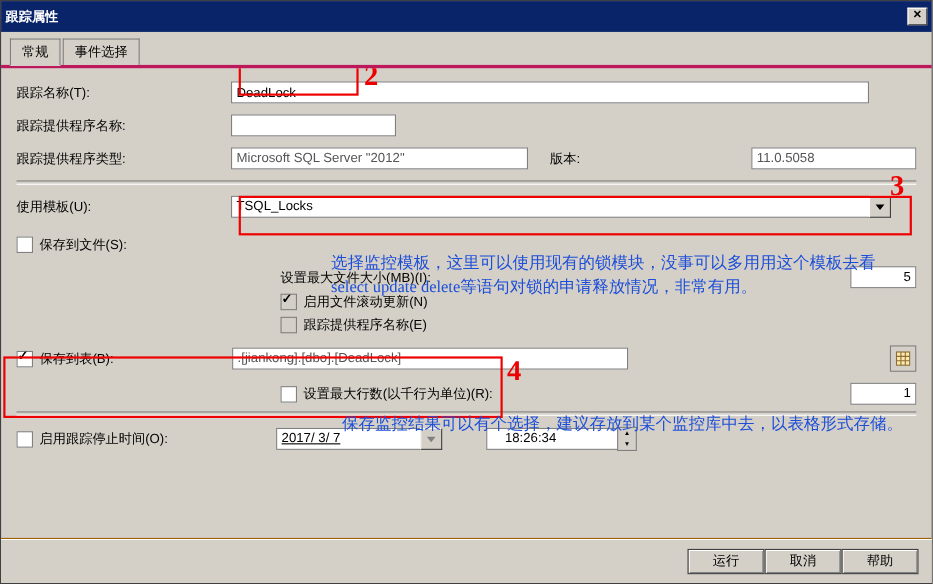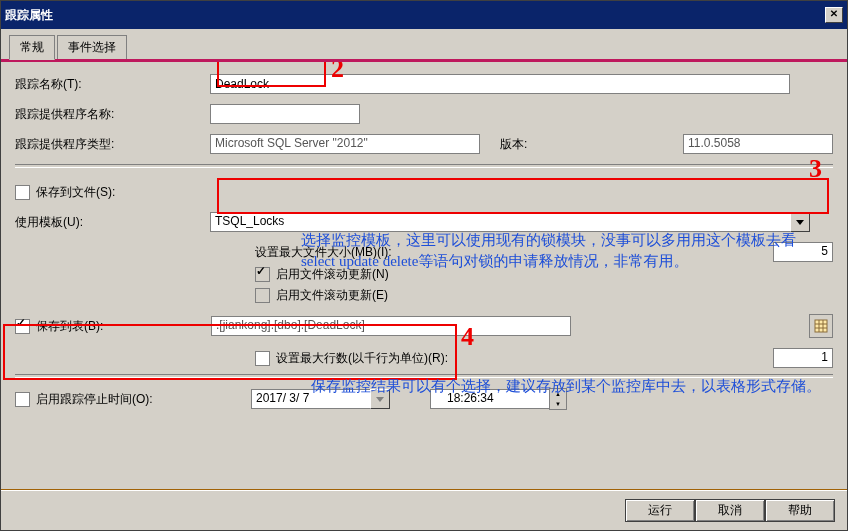--- a/index.html
+++ b/index.html
@@ -135,21 +135,21 @@
   .btn {
     min-width:70px;height:23px;background:#d4d0c8;border:1px solid #404040;
     box-shadow: inset 1px 1px 0 #fff, inset -1px -1px 0 #808080;
     cursor:pointer;font-size:12px;
   }
   
   .anno { position:absolute; pointer-events:none; }
   .anno-box { border:2px solid #e00; }
   .anno-text { color:#1d4ed8; font-size:15px; font-family: SimSun, serif; line-height:1.4; }
   .anno-num { color:#e00; font-family: "Comic Sans MS", cursive; font-size:26px; font-weight:bold;}
-  .date-box { width:120px; }
+  .date-box { width:132px;text-decoration:underline; }
   .time-box { width:120px; margin-left:40px;padding-left:16px;}
   .spinner { width:16px;height:20px;display:inline-flex;flex-direction:column;border:1px solid #808080;background:#d4d0c8;margin-left:-1px;}
   .spinner div{flex:1;display:flex;align-items:center;justify-content:center;font-size:6px;}
 </style>
 </head>
 <body>
 
 <div class="window">
 
   <div class="titlebar">
@@ -177,47 +177,47 @@
 
     <div class="row">
       <span class="label">跟踪提供程序类型:</span>
       <span class="input-readonly">Microsoft SQL Server "2012"</span>
       <span class="label-short" style="margin-left:20px;">版本:</span>
       <span style="flex:1"></span>
       <span class="input-readonly version-val">11.0.5058</span>
     </div>
 
     <div class="sep"></div>
-
-    <div class="row" style="margin-top:14px;">
-      <span class="checkbox"></span>
-      <span>保存到文件(S):</span>
-    </div>
 
     <div class="row">
       <span class="label">使用模板(U):</span>
       <div class="select-wrap">
         <div class="select-box">TSQL_Locks</div>
         <div class="dropdown-btn">
             <div class="tri-down"></div>
           </div>
       </div>
     </div>
+
+    <div class="row" style="margin-top:14px;">
+      <span class="checkbox"></span>
+      <span>保存到文件(S):</span>
+    </div>
     <div class="sub">
       <span class="disabled-text">设置最大文件大小(MB)(I):</span>
       <span style="flex:1"></span>
       <span class="input-readonly disabled-text" style="width:60px;text-align:right;">5</span>
     </div>
     <div class="sub">
       <span class="checkbox checked disabled"></span>
       <span class="disabled-text">启用文件滚动更新(N)</span>
     </div>
     <div class="sub">
       <span class="checkbox disabled"></span>
-      <span class="disabled-text">启用文件滚动更新(E)</span>
+      <span class="disabled-text">跟踪提供程序名称(E)</span>
     </div>
 
     <div class="row" style="margin-top:10px;">
       <span class="checkbox checked"></span>
       <span style="width:175px;">保存到表(B):</span>
       <span class="input-readonly" style="width:360px;">.[jiankong].[dbo].[DeadLock]</span>
       <span style="flex:1"></span>
       <span class="icon-btn">
         <svg width="14" height="14" viewBox="0 0 14 14">
             <rect x="1" y="1" width="12" height="12" fill="#ffe9a8" stroke="#8a6d3b"></rect>

